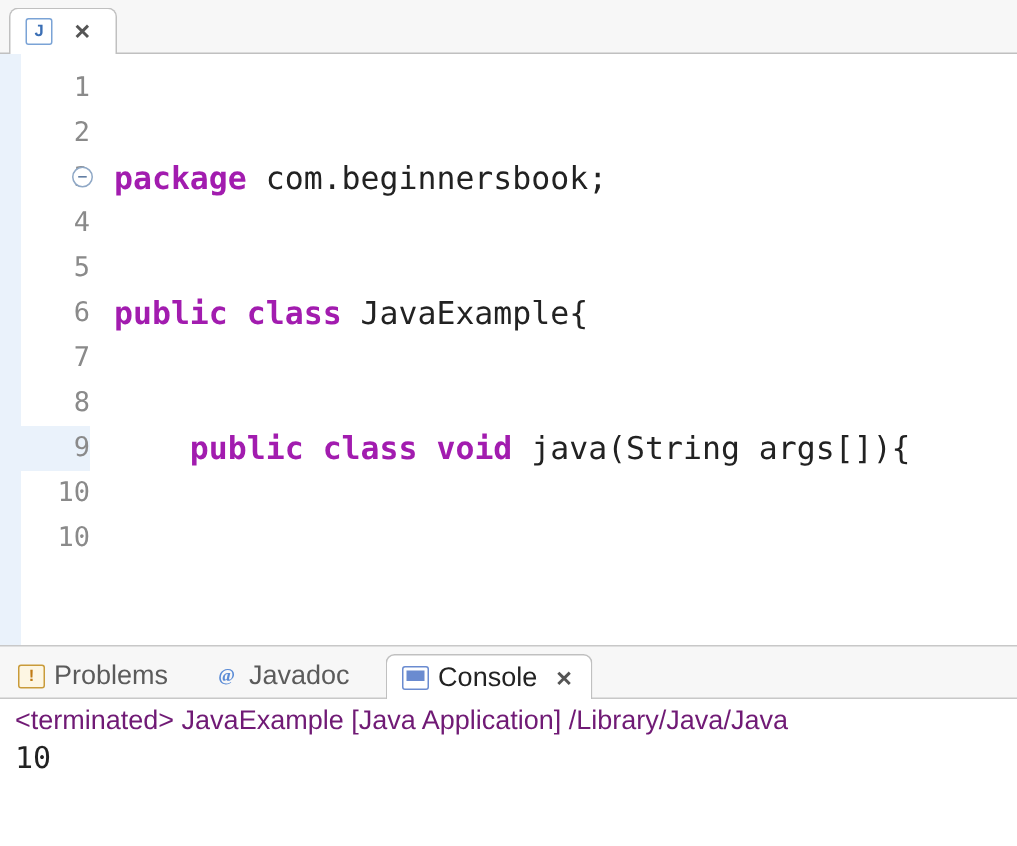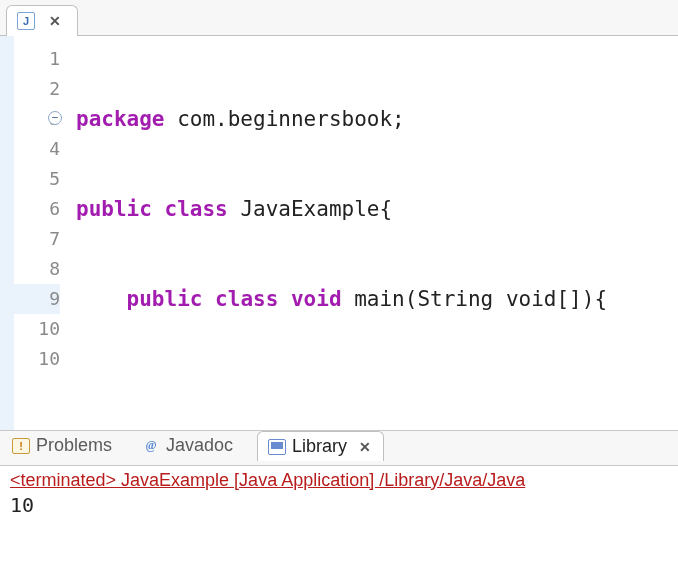--- a/index.html
+++ b/index.html
@@ -98,21 +98,21 @@
     flex: 1;
     padding: 8px 0 8px 6px;
     white-space: pre;
   }
   .code-line { height: 30px; }
   .hl { background: #eaf2fb; }
   .kw { color: #a21caf; font-weight: 700; }
 
   .bottom-tab-strip {
     display: flex;
-    align-items: flex-start;
+    align-items: flex-end;
     height: 36px;
     border-top: 1px solid #c8c8c8;
     border-bottom: 1px solid #c8c8c8;
     background: #f7f7f7;
     padding: 0 6px;
     gap: 18px;
     font-size: 18px;
     color: #5b5b5b;
   }
   .btab {
@@ -145,21 +145,21 @@
   .icon-decl::before { content:""; position:absolute; left:2px; right:2px; top:3px; height:2px; background:#d2a540; box-shadow:0 3px 0 #d2a540, 0 6px 0 #d2a540; }
   .icon-console { border:1px solid #6a8bd0; border-radius:2px; background:#fff; position:relative; }
   .icon-console::before { content:""; position:absolute; left:2px; top:2px; right:2px; height:7px; background:#6a8bd0; }
 
   .console-body {
     padding: 4px 10px;
     font-family: "Helvetica Neue", Arial, sans-serif;
     font-size: 18px;
     color: #555;
   }
-  .console-body .status { color: #b91c1c; white-space: nowrap; overflow: hidden; text-decoration: underline; }
+  .console-body .status { color: #701a75; white-space: nowrap; overflow: hidden; }
   .console-body .output {
     font-family: Menlo, Consolas, monospace;
     color: #222;
     font-size: 20px;
     margin-top: 2px;
   }
 </style>
 </head>
 <body>
 
@@ -181,21 +181,21 @@
     <div class="ln"><span>6</span></div>
     <div class="ln"><span>7</span></div>
     <div class="ln"><span>8</span></div>
     <div class="ln hl"><span>9</span></div>
     <div class="ln"><span>10</span></div>
     <div class="ln"><span>10</span></div>
   </div>
   <div class="code">
     <div class="code-line"><span class="kw">package</span><span> com.beginnersbook;</span></div>
     <div class="code-line"><span class="kw">public</span> <span class="kw">class</span><span> JavaExample{</span></div>
-    <div class="code-line"><span>    </span><span class="kw">public</span> <span class="kw">class</span> <span class="kw">void</span><span> main(String void[]){</span></div>
+    <div class="code-line"><span>    </span><span class="kw">public</span> <span class="kw">class</span> <span class="kw">void</span><span> java(String args[]){</span></div>
     
     
     
     
     
     
     
     
   </div>
 </div>
@@ -204,21 +204,21 @@
   <div class="btab">
     <span class="mini-icon icon-problems"></span>
     <span>Problems</span>
   </div>
   <div class="btab">
     <span class="mini-icon icon-javadoc">@</span>
     <span>Javadoc</span>
   </div>
   <div class="btab active">
     <span class="mini-icon icon-console"></span>
-    <span>Library</span>
+    <span>Console</span>
     <span class="close-x">✕</span>
   </div>
 </div>
 
 <div class="console-body">
   <div class="status">&lt;terminated&gt; JavaExample [Java Application] /Library/Java/Java</div>
   <div class="output">10</div>
 </div>
 
 </body></html>

